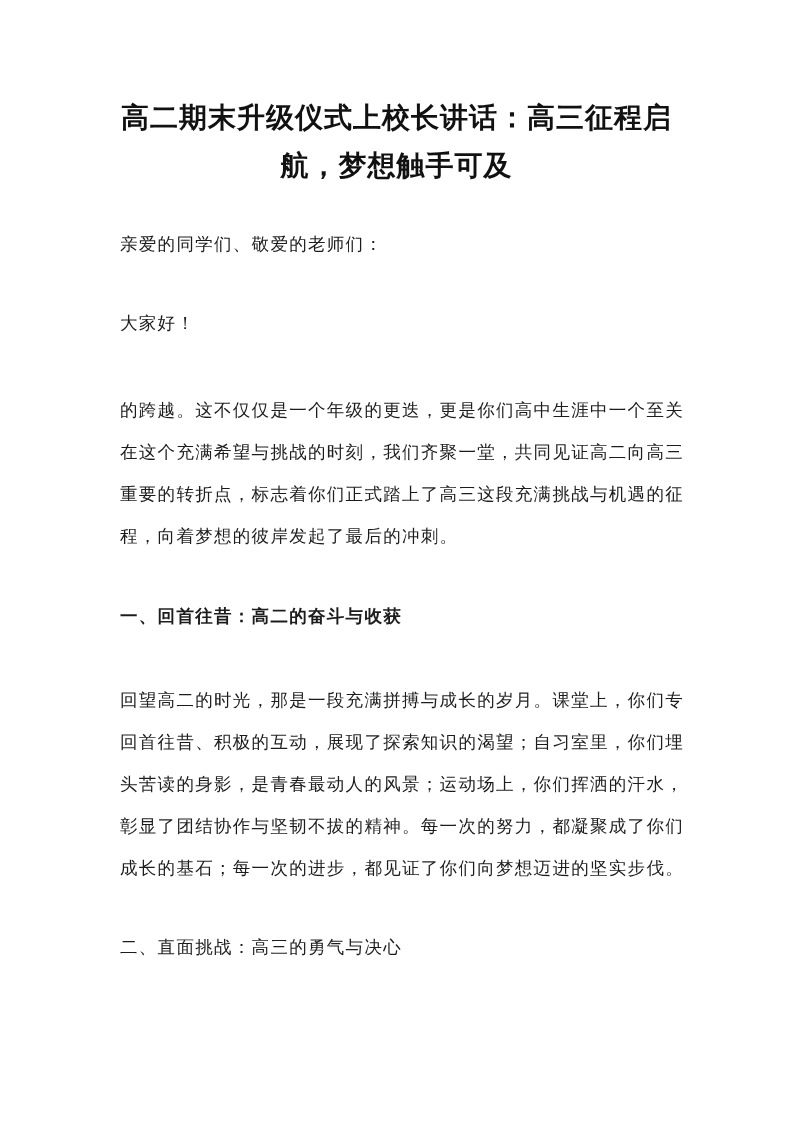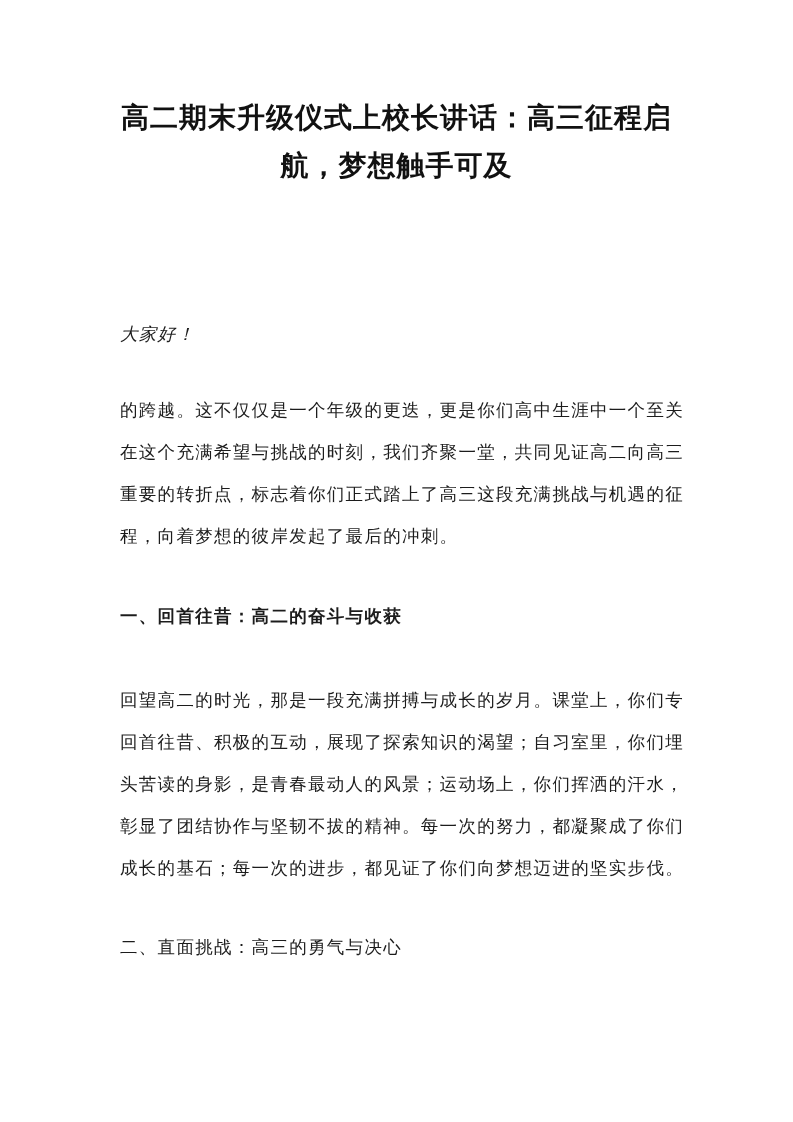--- a/index.html
+++ b/index.html
@@ -56,22 +56,23 @@
 </head>
 <body>
 
 <div class="page">
 
   <div class="title">
     <span class="line">高二期末升级仪式上校长讲话：高三征程启</span>
     <span class="line">航，梦想触手可及</span>
   </div>
 
+  <p class="para" style="top:223px;">亲爱的同学们、敬爱的老师们：</p>
 
-  <p class="para" style="top:313px;font-style:italic;">大家好！</p>
+  <p class="para" style="top:302px;">大家好！</p>
 
   <div class="para" style="top:389px;">
     <span class="line">的跨越。这不仅仅是一个年级的更迭，更是你们高中生涯中一个至关</span>
     <span class="line">在这个充满希望与挑战的时刻，我们齐聚一堂，共同见证高二向高三</span>
     <span class="line">重要的转折点，标志着你们正式踏上了高三这段充满挑战与机遇的征</span>
     <span class="line">程，向着梦想的彼岸发起了最后的冲刺。</span>
   </div>
 
   <p class="para" style="top:595px;font-weight:bold;">一、回首往昔：高二的奋斗与收获</p>
 

